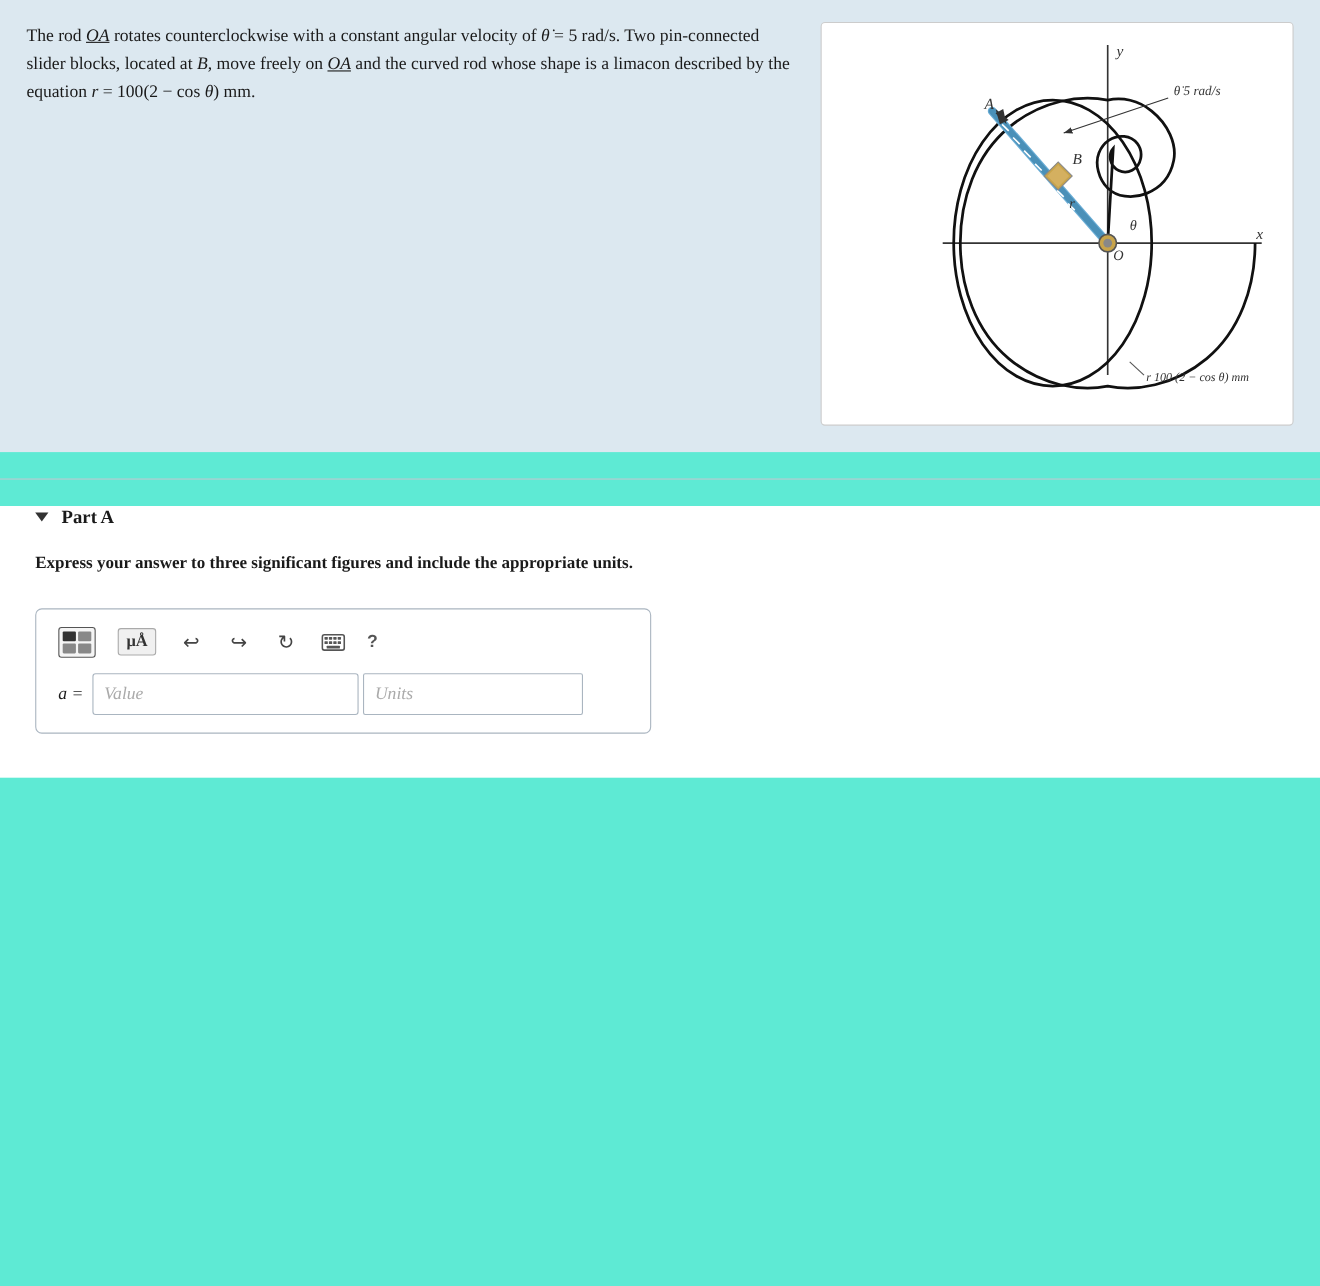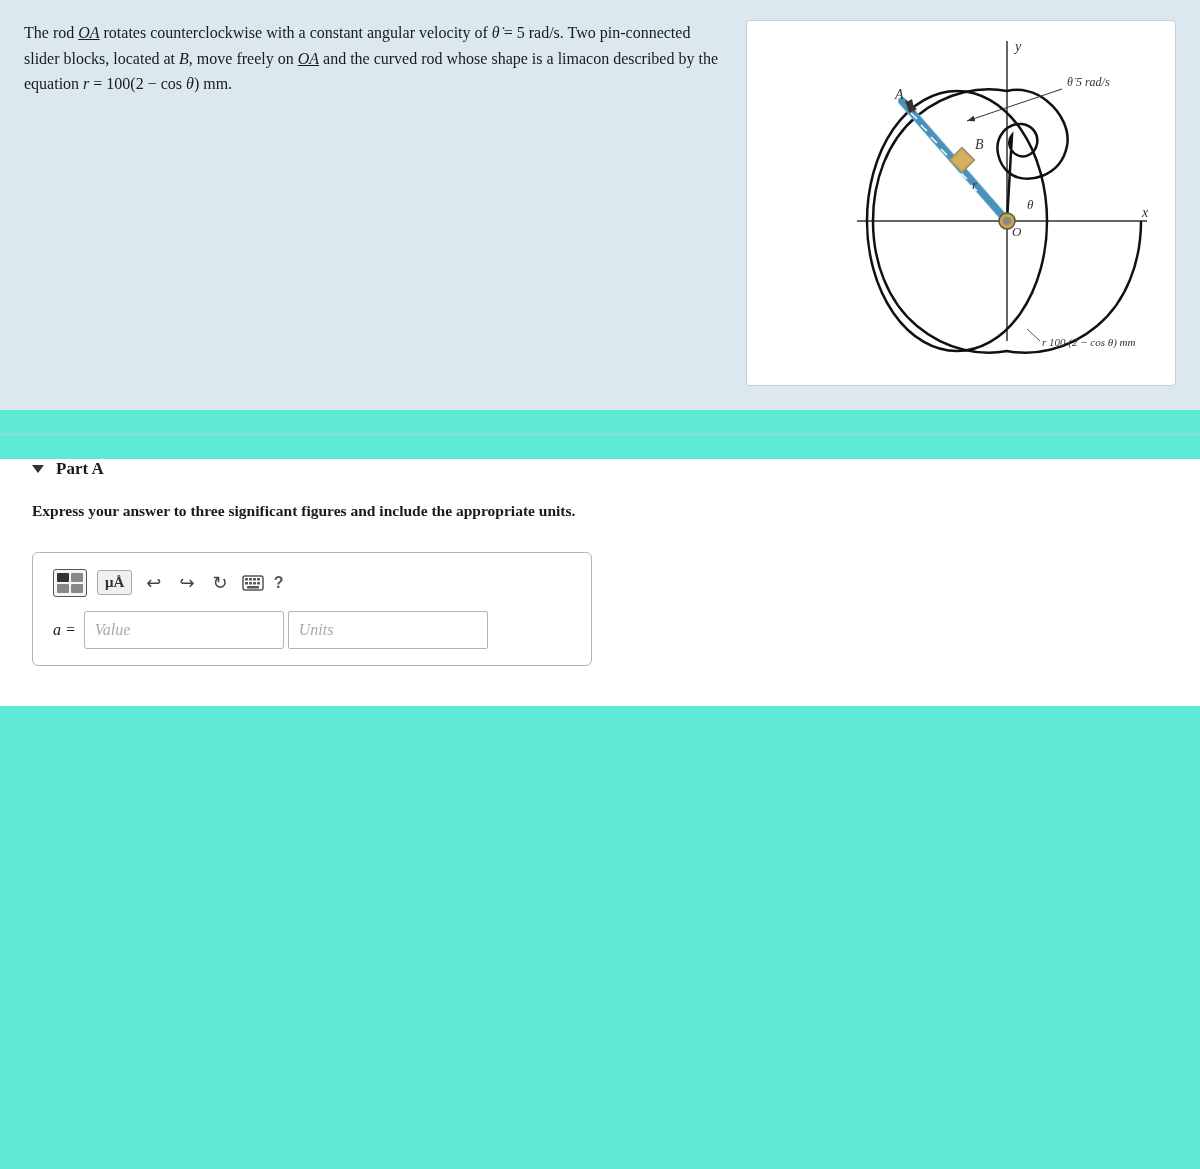--- a/index.html
+++ b/index.html
@@ -83,21 +83,21 @@
       border: 1.5px solid #aab5c0;
       border-radius: 6px;
       padding: 16px 20px;
       display: inline-block;
       min-width: 560px;
     }
 
     .toolbar {
       display: flex;
       align-items: center;
-      gap: 10px;
+      gap: 20px;
       margin-bottom: 14px;
     }
 
     .toolbar-btn {
       display: flex;
       align-items: center;
       justify-content: center;
       cursor: pointer;
       background: none;
       border: none;
@@ -171,21 +171,21 @@
 
     .input-label {
       font-style: italic;
       font-size: 16px;
       margin-right: 8px;
       color: #1a1a1a;
       white-space: nowrap;
     }
 
     .value-input {
-      width: 200px;
+      width: 242px;
       height: 38px;
       border: 1.5px solid #aab5c0;
       border-radius: 3px;
       padding: 0 10px;
       font-size: 16px;
       font-style: italic;
       color: #999;
       font-family: Georgia, serif;
       outline: none;
     }

